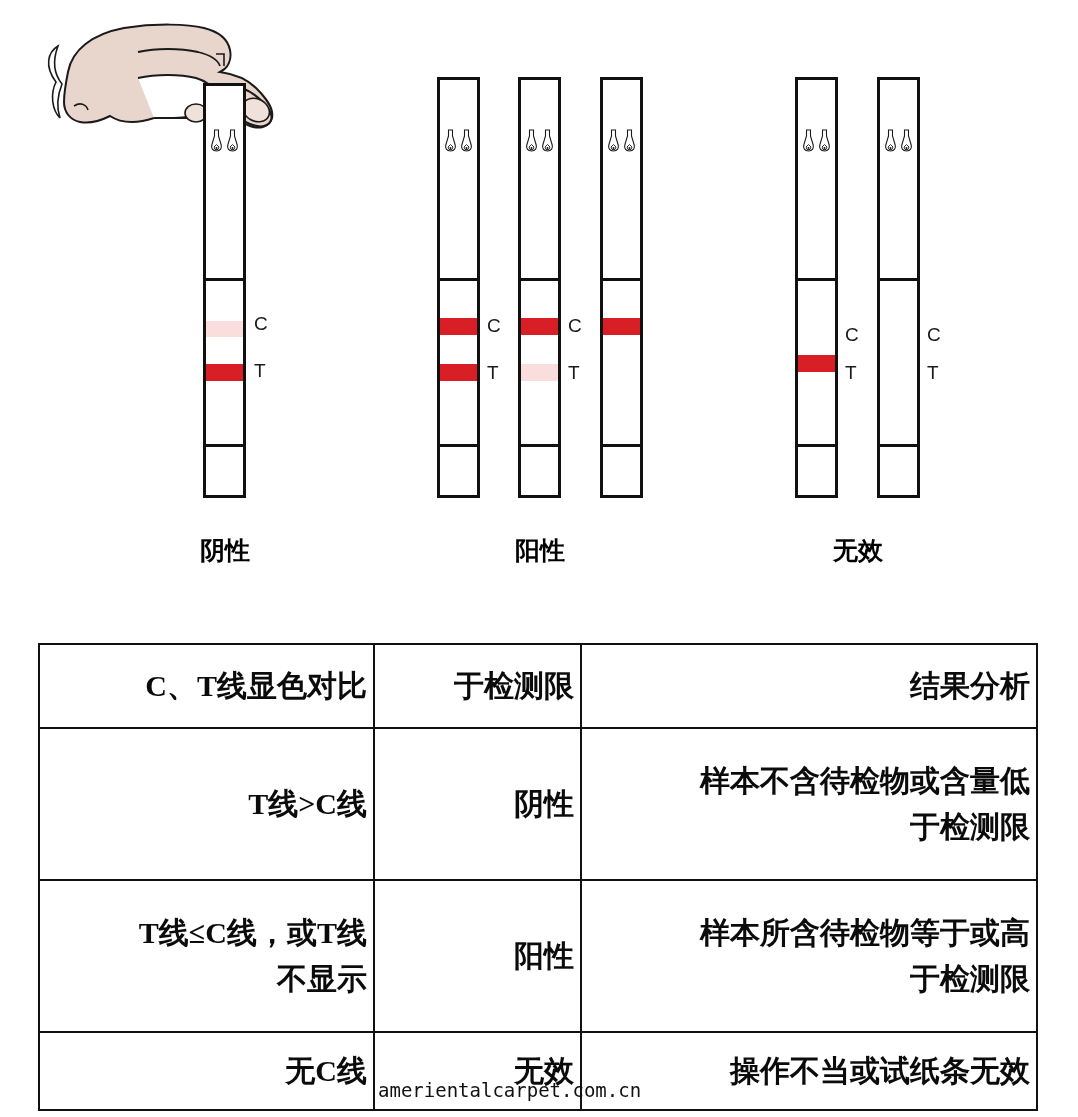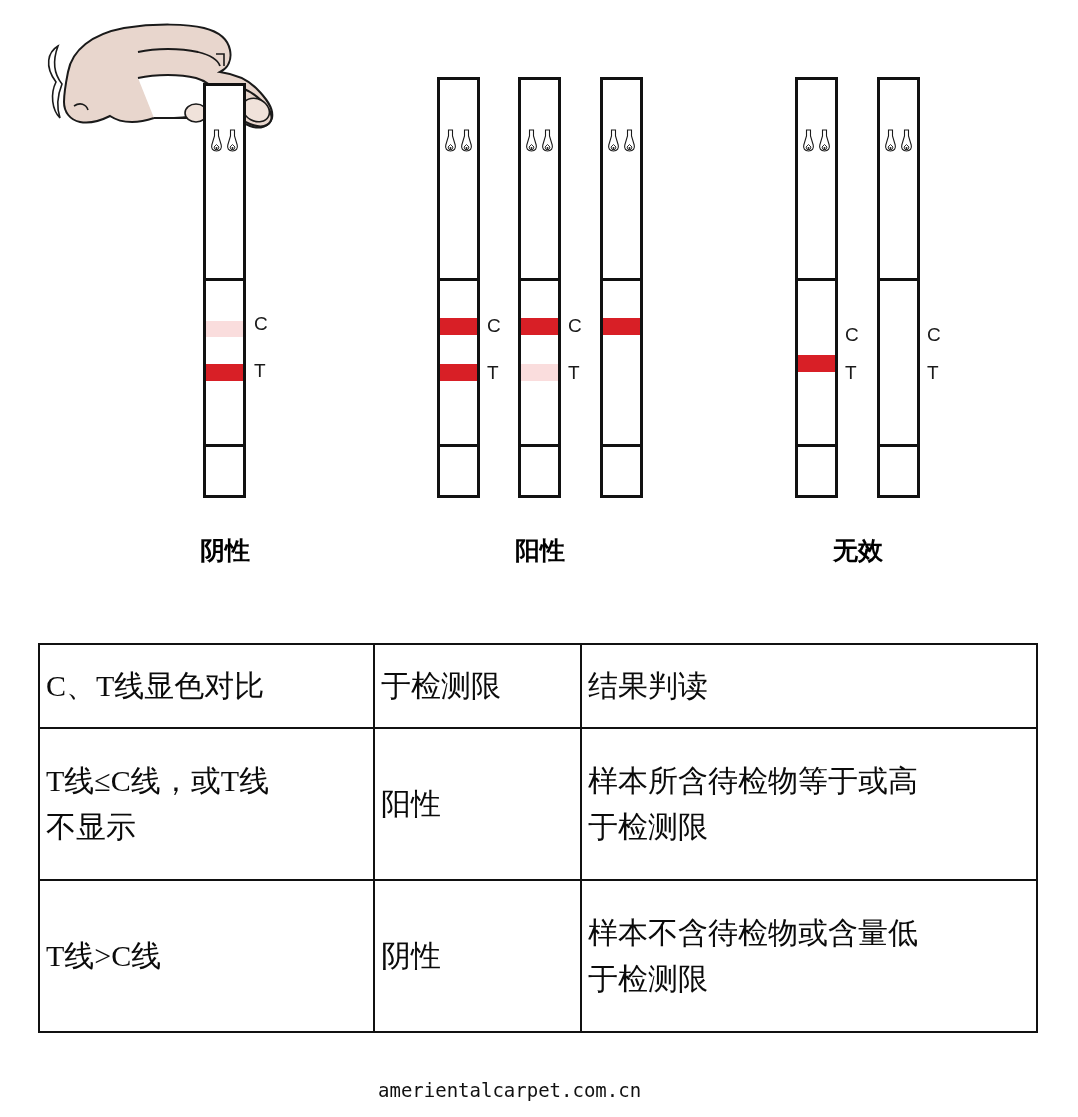--- a/index.html
+++ b/index.html
@@ -71,27 +71,28 @@
     position: absolute;
     left: 38px;
     top: 643px;
     width: 998px;
     border-collapse: collapse;
     table-layout: fixed;
     background: #ffffff;
   }
   #result-table td {
     border: 2px solid #111111;
-    text-align: left;
+    text-align: right;
     vertical-align: middle;
     font-family: "Liberation Serif", "DejaVu Serif", serif;
     font-size: 30px;
     color: #0b0b0b;
     padding: 4px 6px;
     line-height: 1.55;
+    font-weight: bold;
   }
   #result-table tr.header-row td { height: 74px; }
   #result-table tr.body-row td   { height: 142px; }
   #result-table tr.last-row td   { height: 68px; }
 
   .col-a { width: 335px; }
   .col-b { width: 207px; }
   .col-c { width: 456px; }
 
   .cell-multiline { line-height: 1.75; }
@@ -260,40 +261,45 @@
 <table id="result-table">
   <colgroup>
     <col class="col-a">
       <col class="col-b">
       <col class="col-c">
   </colgroup>
   <tbody>
     <tr class="header-row">
       <td>C、T线显色对比</td>
       <td>于检测限</td>
-      <td>结果判读</td>
+      <td>结果分析</td>
+    </tr>
+
+    <tr class="body-row">
+      <td>T线&gt;C线</td>
+      <td>阴性</td>
+      <td class="cell-multiline">
+        <div>样本不含待检物或含量低</div>
+        <div>于检测限</div>
+      </td>
     </tr>
 
     <tr class="body-row">
       <td class="cell-multiline">
         <div>T线≤C线，或T线</div>
         <div>不显示</div>
       </td>
       <td>阳性</td>
       <td class="cell-multiline">
         <div>样本所含待检物等于或高</div>
         <div>于检测限</div>
       </td>
     </tr>
 
-    <tr class="body-row">
-      <td>T线&gt;C线</td>
-      <td>阴性</td>
-      <td class="cell-multiline">
-        <div>样本不含待检物或含量低</div>
-        <div>于检测限</div>
-      </td>
+    <tr class="last-row">
+      <td>无C线</td>
+      <td>无效</td>
+      <td>操作不当或试纸条无效</td>
     </tr>
-
   </tbody>
 </table>
 
 <div id="watermark">amerientalcarpet.com.cn</div>
 
 </body></html>

